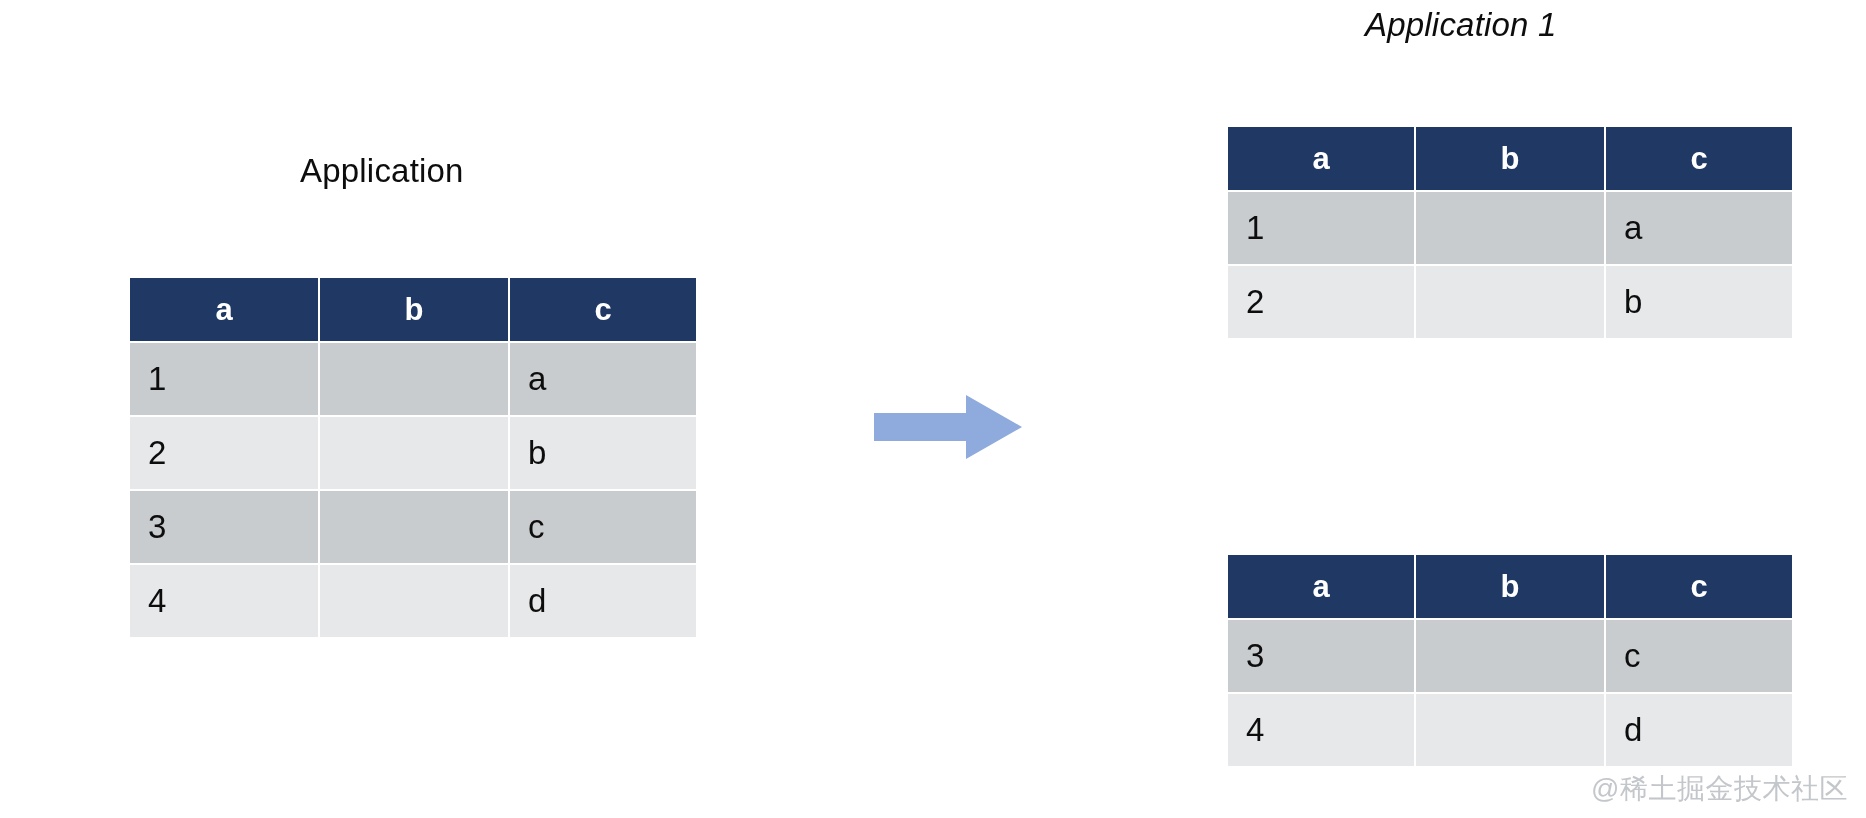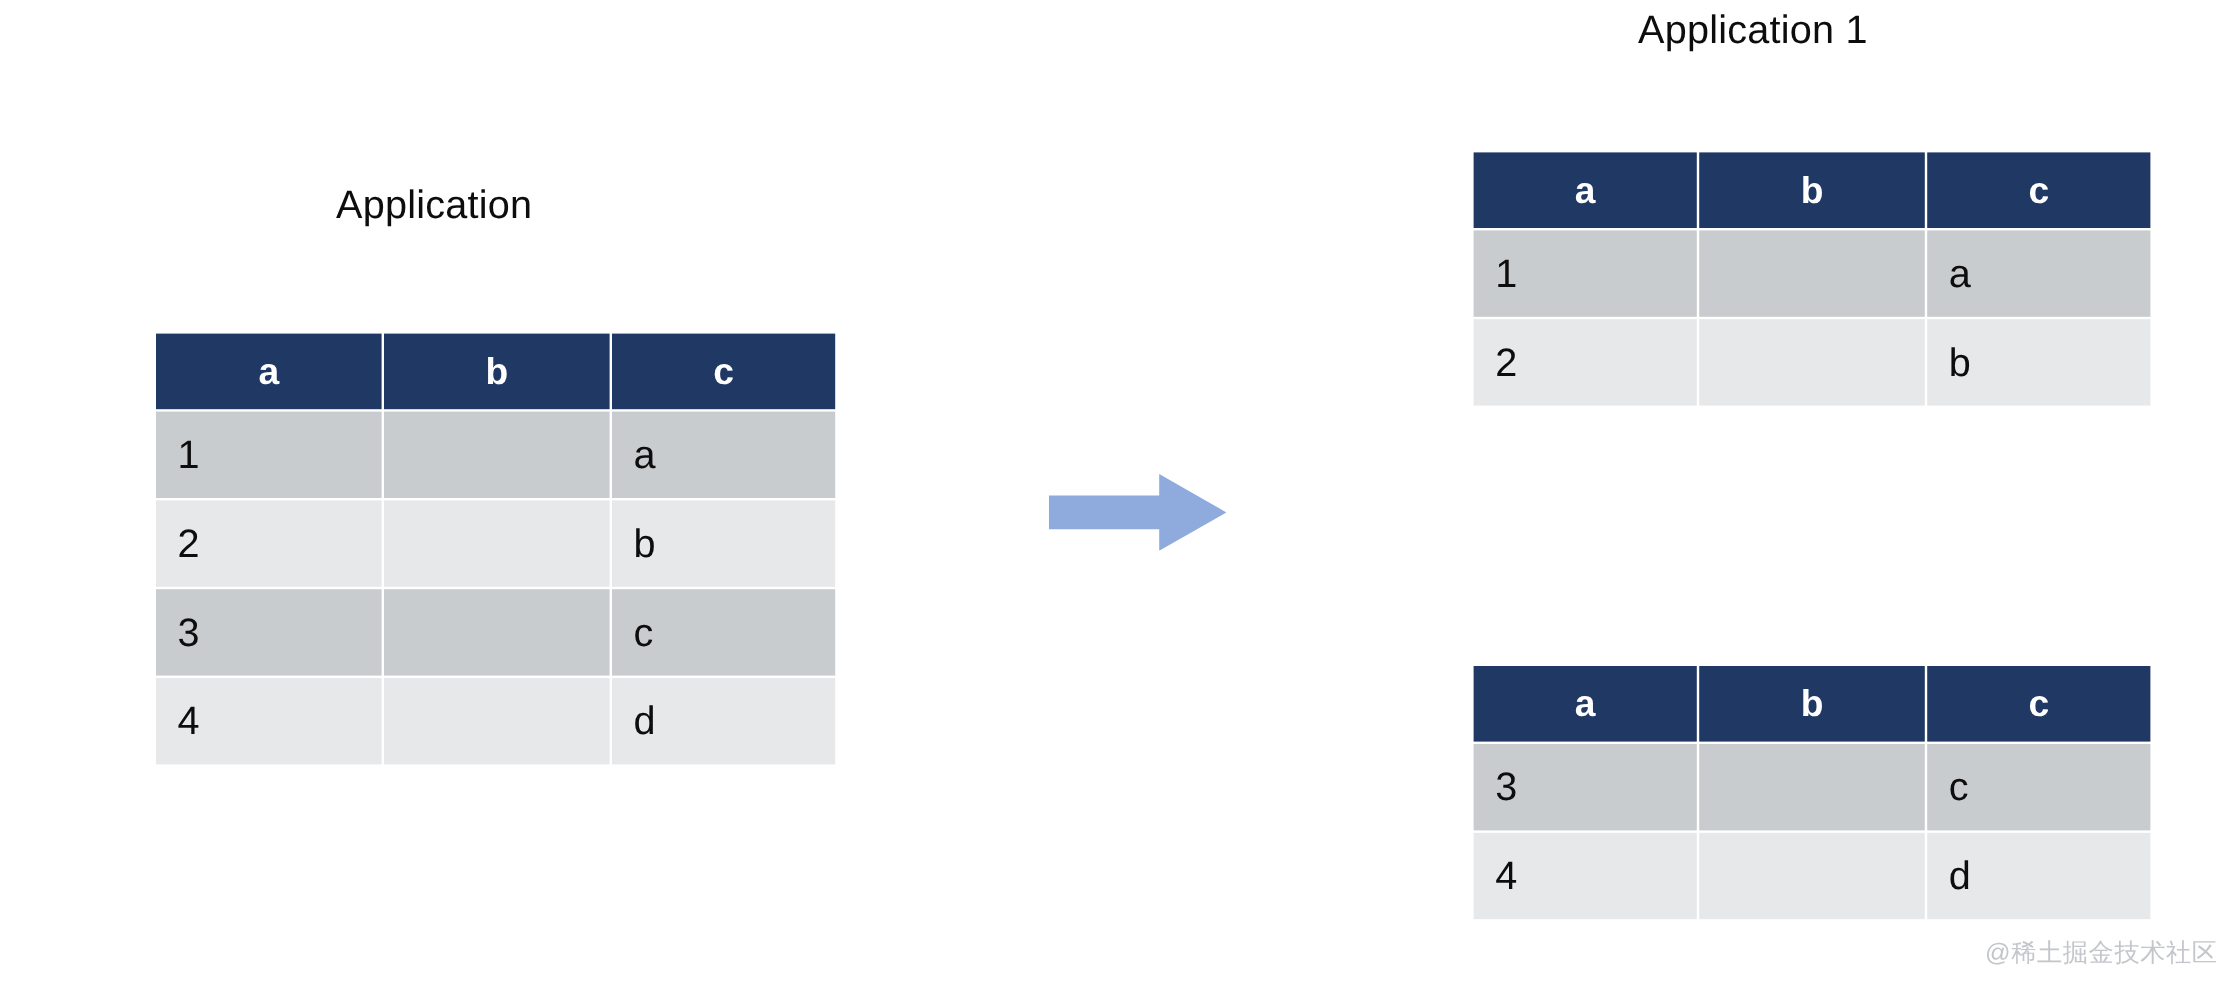--- a/index.html
+++ b/index.html
@@ -22,22 +22,22 @@
 
   
   .title {
     position: absolute;
     font-size: 33px;
     color: #0d0d0d;
     font-weight: 400;
     white-space: nowrap;
     letter-spacing: 0.2px;
   }
-  #title-left   { left: 280px; top: 152px; }
-  #title-app1   { left: 1365px; top: 6px; }
+  #title-left   { left: 300px; top: 152px; }
+  #title-app1   { left: 1365px; top: 6px; font-style: italic; }
   #title-app2   { left: 1372px; top: 425px; }
 
   
   .tbl {
     position: absolute;
     border-collapse: separate;
     border-spacing: 2px;
     table-layout: fixed;
     background: #ffffff;
   }
@@ -85,21 +85,21 @@
     top: 395px;
     width: 148px;
     height: 64px;
   }
 
   
   #watermark {
     position: absolute;
     right: 18px;
     bottom: 10px;
-    font-size: 21px;
+    font-size: 28px;
     color: #c3c6ca;
     white-space: nowrap;
     letter-spacing: 0.5px;
   }
 </style>
 </head>
 <body>
 
 <div class="canvas">
 

